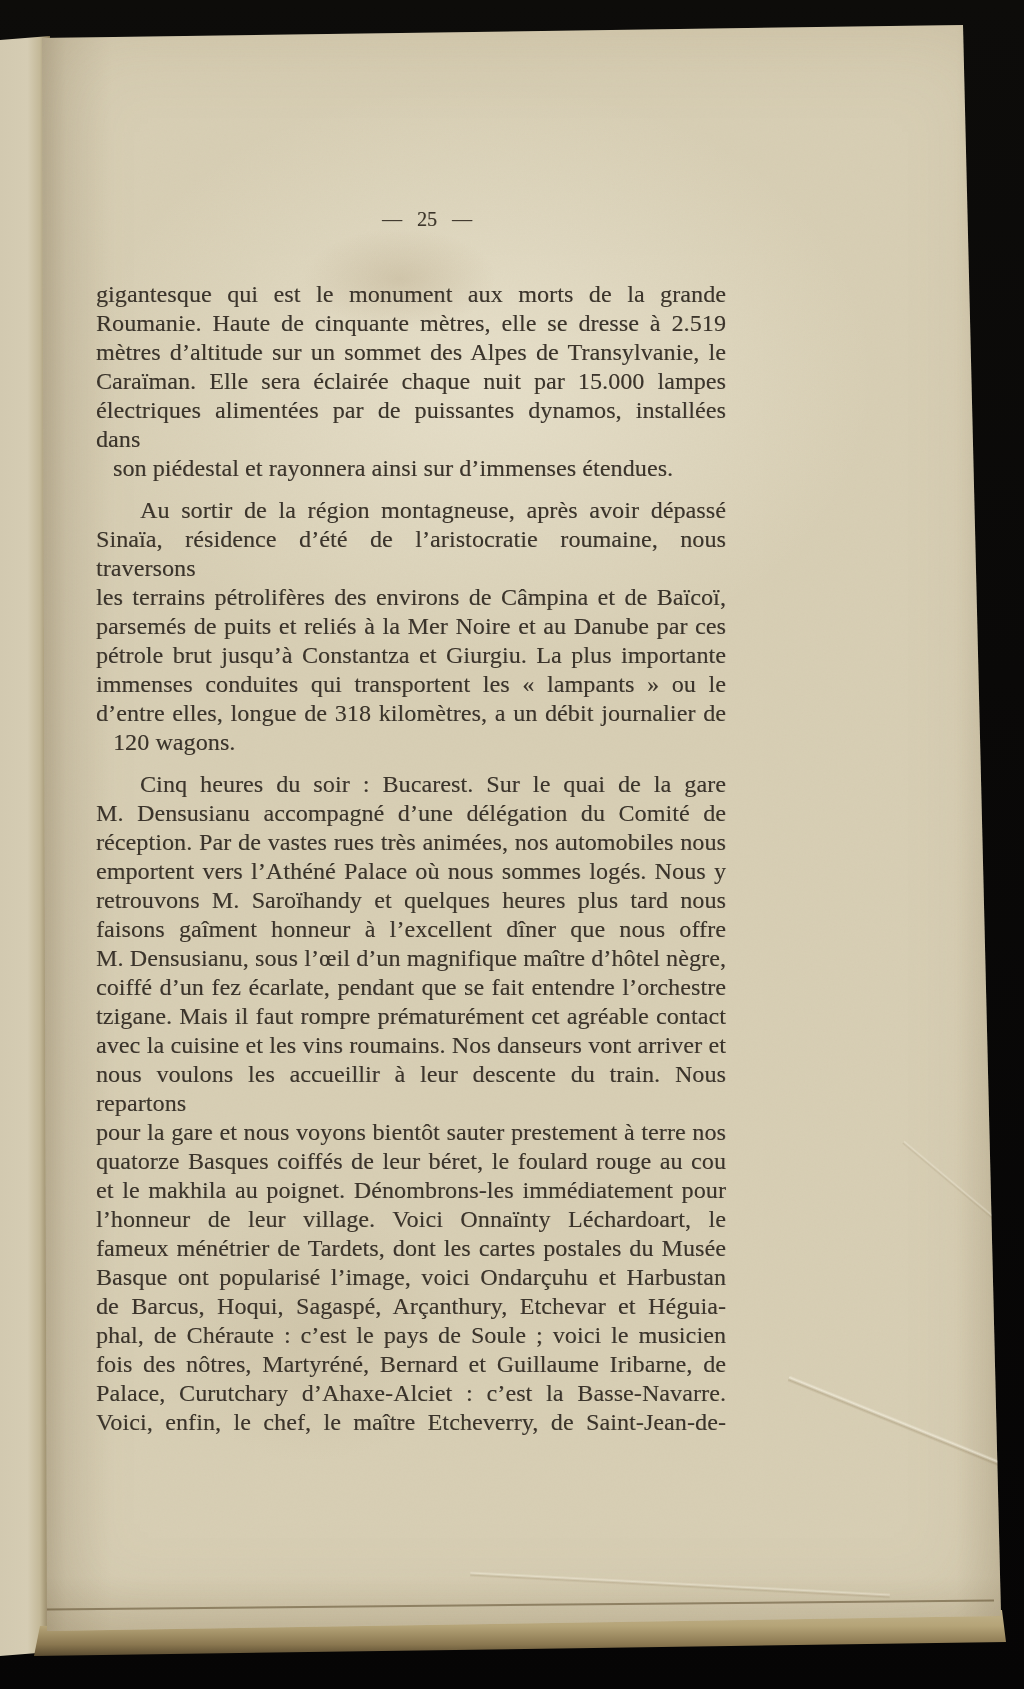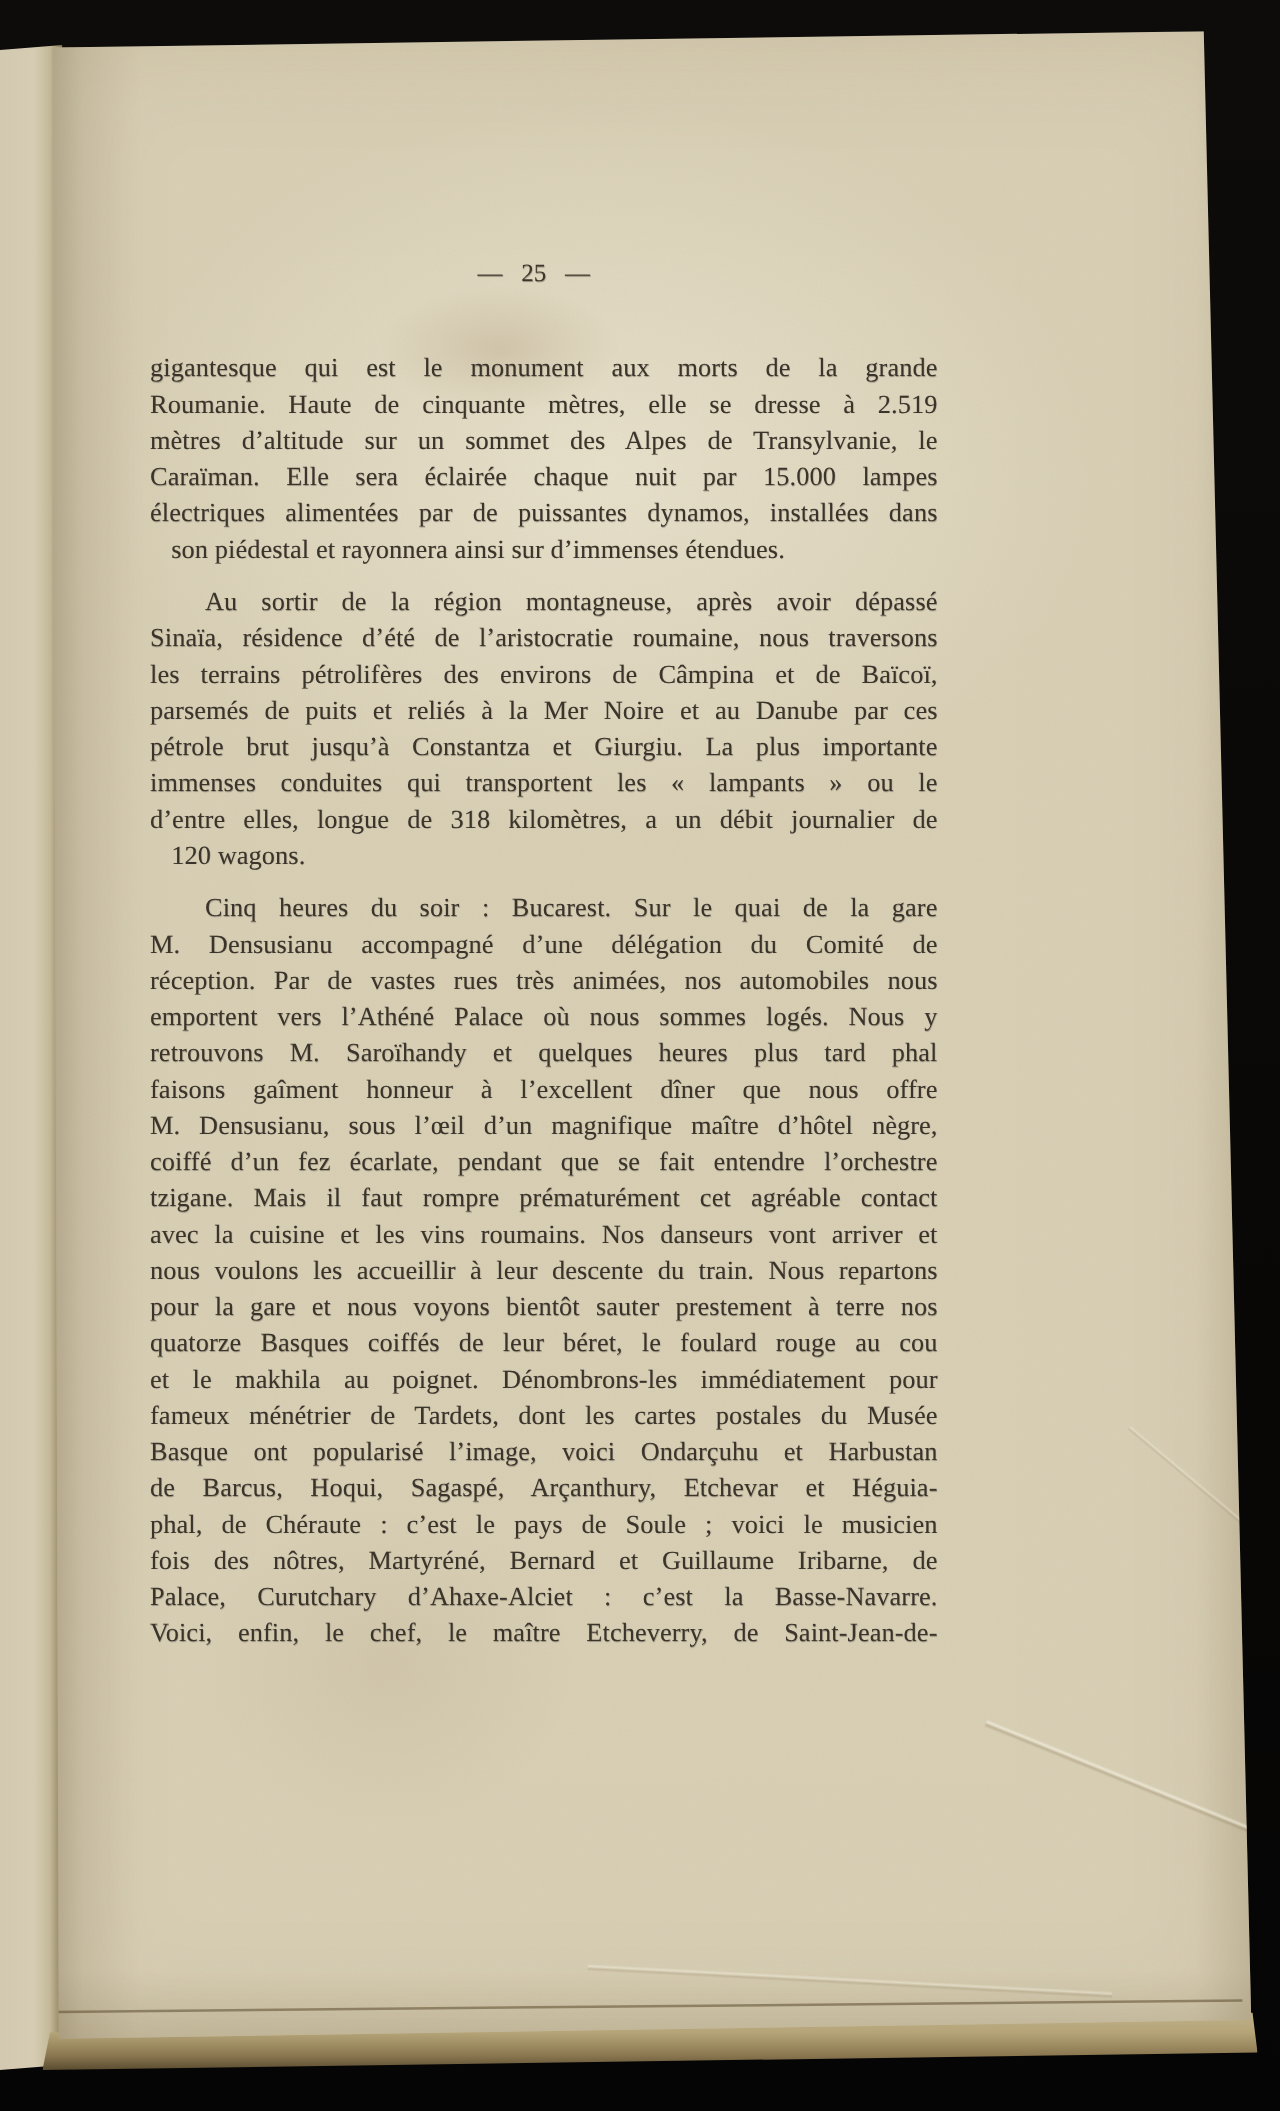--- a/index.html
+++ b/index.html
@@ -86,23 +86,23 @@
     width: 630px;
     text-align: center;
     font-size: 20px;
     color: #3d362b;
     word-spacing: 10px;
     text-shadow: 0.4px 0.4px 0.6px rgba(61,54,43,0.45);
   }
 
   .text-block {
     position: absolute;
-    left: 120px; top: 280px;
+    left: 96px; top: 280px;
     width: 630px;
-    font-size: 21px;
+    font-size: 24px;
     line-height: 29px;
     color: #3b342b;
     letter-spacing: 0.1px;
     text-shadow: 0.4px 0.4px 0.6px rgba(59,53,44,0.38);
   }
   .paragraph + .paragraph { margin-top: 13px; }
   .line { text-align: justify; text-align-last: justify; }
   .line.short { text-align-last: left; margin-left: 17px; }
   .paragraph.indent .line.first { text-indent: 44px; margin-top: 10px; }
 </style>
@@ -150,30 +150,31 @@
         <div class="line">pétrole brut jusqu’à Constantza et Giurgiu. La plus importante</div>
         <div class="line">immenses conduites qui transportent les « lampants » ou le</div>
         <div class="line">d’entre elles, longue de 318 kilomètres, a un débit journalier de</div>
         <div class="line short">120 wagons.</div>
       </div>
       <div class="paragraph indent">
         <div class="line first">Cinq heures du soir : Bucarest. Sur le quai de la gare</div>
         <div class="line">M. Densusianu accompagné d’une délégation du Comité de</div>
         <div class="line">réception. Par de vastes rues très animées, nos automobiles nous</div>
         <div class="line">emportent vers l’Athéné Palace où nous sommes logés. Nous y</div>
-        <div class="line">retrouvons M. Saroïhandy et quelques heures plus tard phal</div>
+        <div class="line">retrouvons M. Saroïhandy et quelques heures plus tard nous</div>
         <div class="line">faisons gaîment honneur à l’excellent dîner que nous offre</div>
         <div class="line">M. Densusianu, sous l’œil d’un magnifique maître d’hôtel nègre,</div>
         <div class="line">coiffé d’un fez écarlate, pendant que se fait entendre l’orchestre</div>
         <div class="line">tzigane. Mais il faut rompre prématurément cet agréable contact</div>
         <div class="line">avec la cuisine et les vins roumains. Nos danseurs vont arriver et</div>
         <div class="line">nous voulons les accueillir à leur descente du train. Nous repartons</div>
         <div class="line">pour la gare et nous voyons bientôt sauter prestement à terre nos</div>
         <div class="line">quatorze Basques coiffés de leur béret, le foulard rouge au cou</div>
         <div class="line">et le makhila au poignet. Dénombrons-les immédiatement pour</div>
+        <div class="line">l’honneur de leur village. Voici Onnaïnty Léchardoart, le</div>
         <div class="line">fameux ménétrier de Tardets, dont les cartes postales du Musée</div>
         <div class="line">Basque ont popularisé l’image, voici Ondarçuhu et Harbustan</div>
         <div class="line">de Barcus, Hoqui, Sagaspé, Arçanthury, Etchevar et Héguia-</div>
         <div class="line">phal, de Chéraute : c’est le pays de Soule ; voici le musicien</div>
         <div class="line">fois des nôtres, Martyréné, Bernard et Guillaume Iribarne, de</div>
         <div class="line">Palace, Curutchary d’Ahaxe-Alciet : c’est la Basse-Navarre.</div>
         <div class="line">Voici, enfin, le chef, le maître Etcheverry, de Saint-Jean-de-</div>
       </div>
     </div>
 

